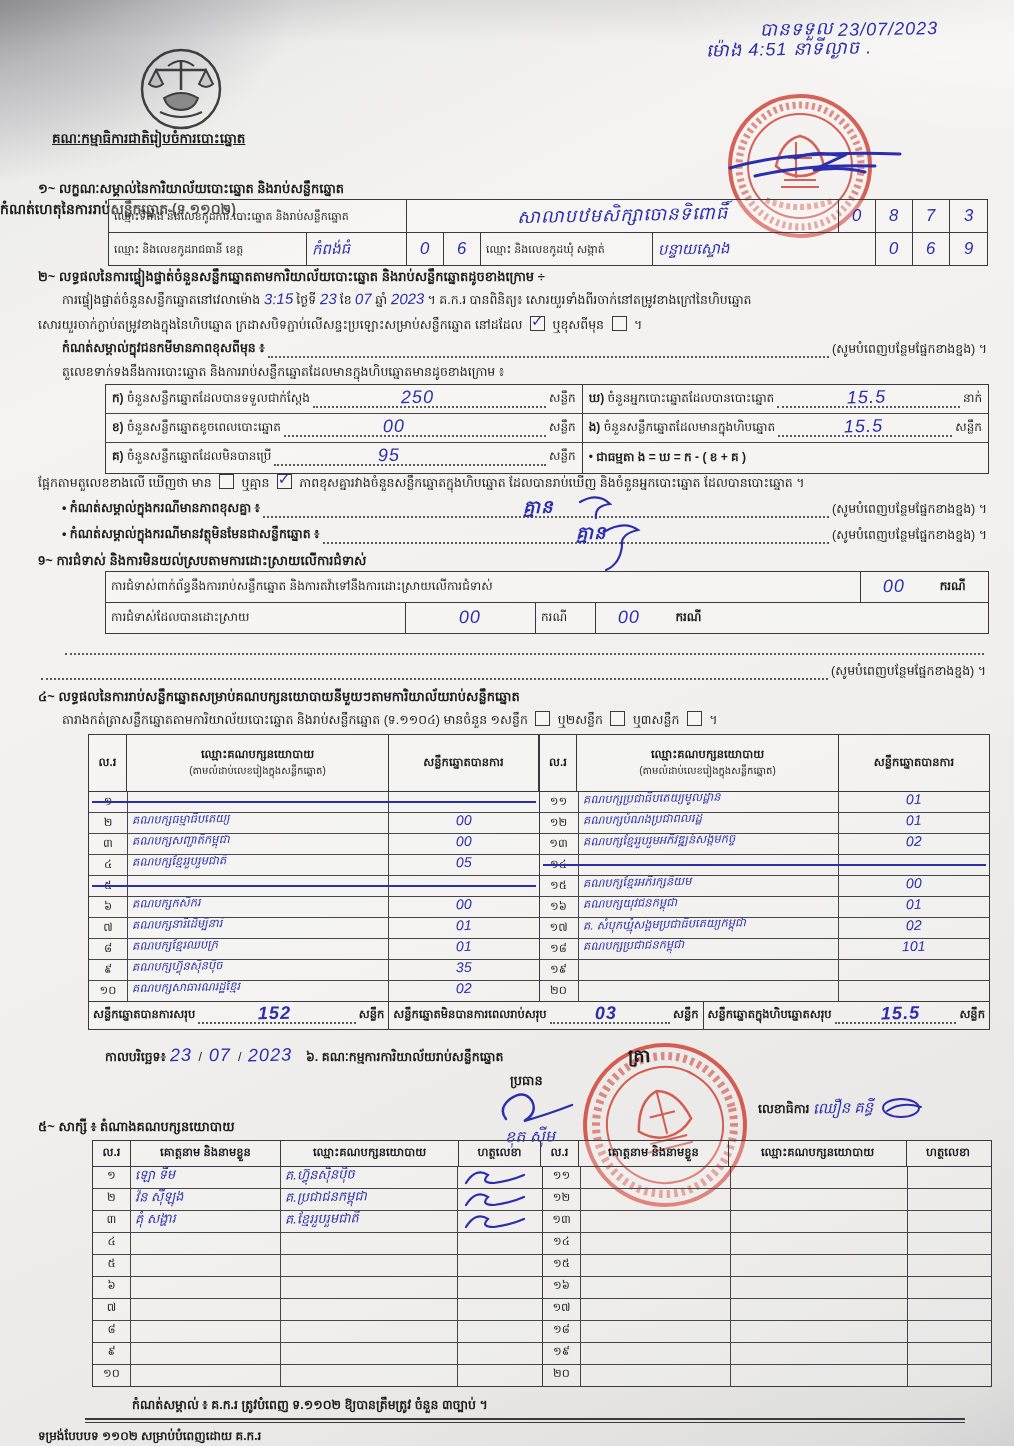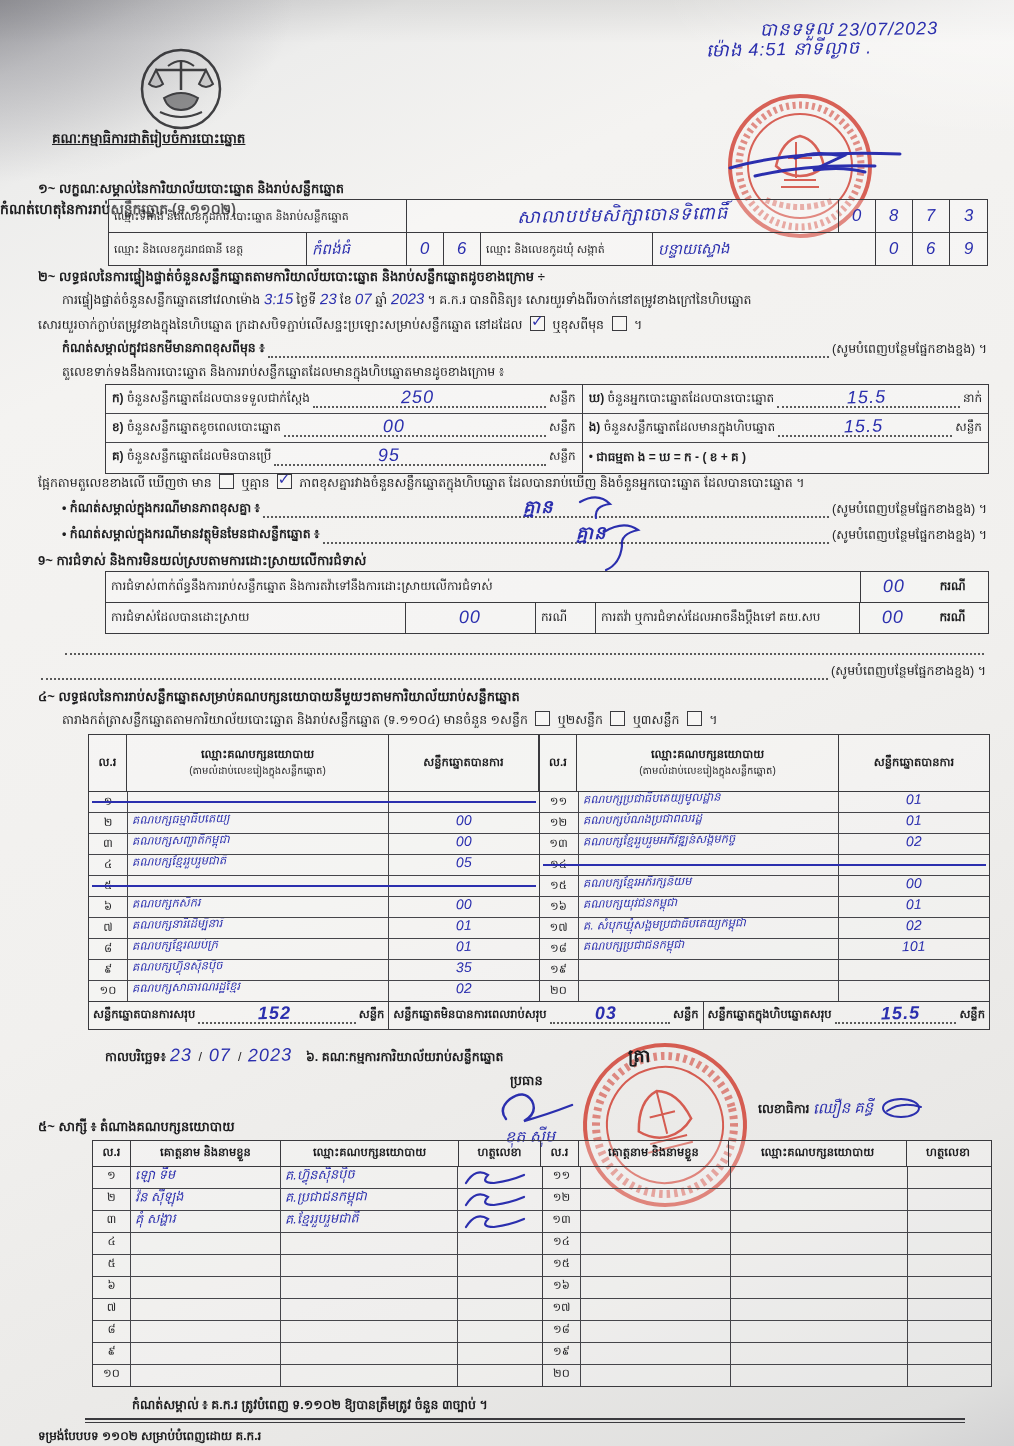--- a/index.html
+++ b/index.html
@@ -282,21 +282,20 @@
         <span class="hw big">00</span>
         <span class="khb">ករណី</span>
       </div>
     </div>
     <div class="row" style="height:30px;">
       <div class="cell" style="width:300px;display:flex;align-items:center;">ការជំទាស់ដែលបានដោះស្រាយ</div>
       <div class="cell" style="width:130px;display:flex;align-items:center;justify-content:center;">
         <span class="hw big">00</span>
       </div>
       <div class="cell" style="width:60px;display:flex;align-items:center;">ករណី</div>
-      <div class="cell" style="flex:1;display:flex;align-items:center;">ការតវ៉ា ឬការជំទាស់ដែលអាចនឹងប្តឹងទៅ គយ.សប</div>
       <div class="cell" style="width:128px;border-right:none;display:flex;align-items:center;justify-content:space-around;">
         <span class="hw big">00</span>
         <span class="khb">ករណី</span>
       </div>
     </div>
   </div>
   <div class="abs fld khb" style="top:638px;left:62px;width:925px;font-size:12.5px;">
     <span class="dots"></span>
   </div>
   <div class="abs fld" style="top:663px;left:38px;width:948px;">

